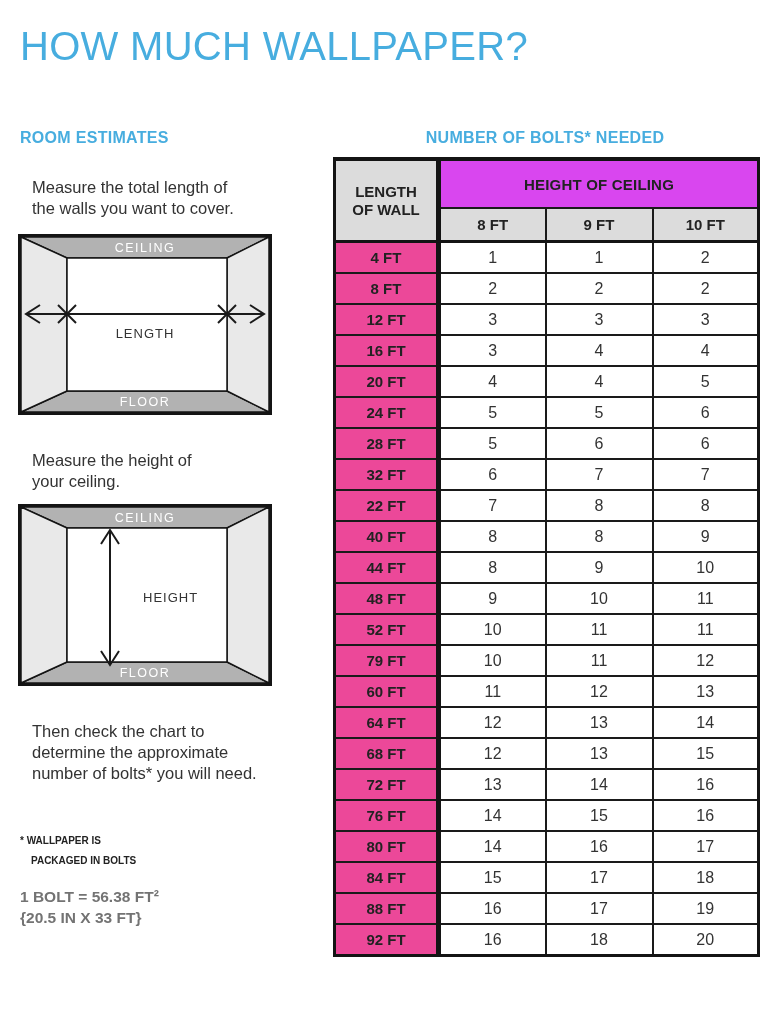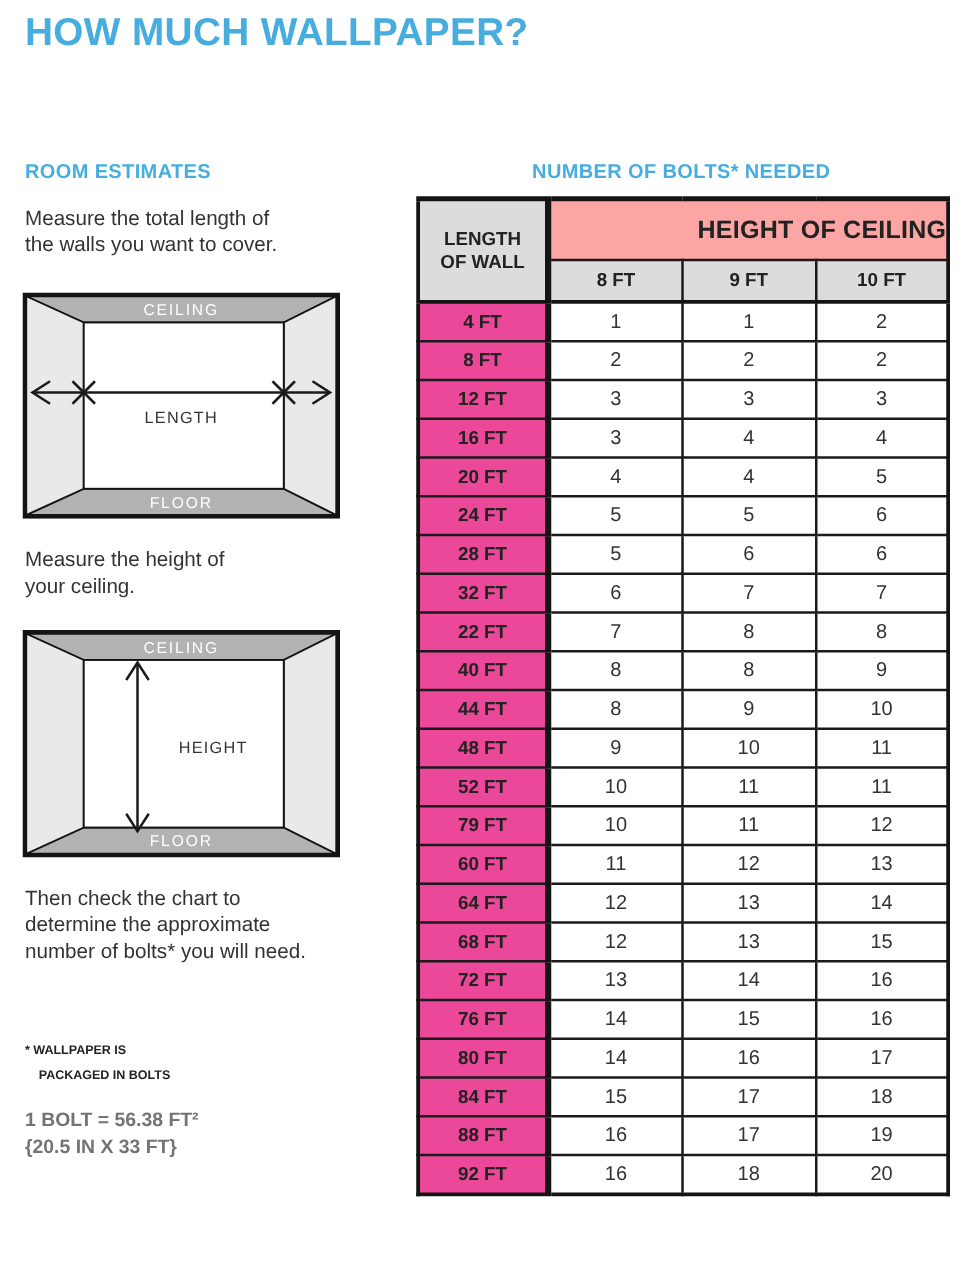--- a/index.html
+++ b/index.html
@@ -8,44 +8,44 @@
     width: 778px;
     height: 1024px;
     background: #ffffff;
     font-family: "Liberation Sans", sans-serif;
     overflow: hidden;
   }
 
   .main-title {
     position: absolute;
     left: 20px;
-    top: 8px;
+    top: 24px;
     margin: 0;
-    font-size: 31px;
-    font-weight: bold;
+    font-size: 40px;
+    font-weight: normal;
     letter-spacing: 0.3px;
     color: #47ADDF;
   }
 
   .section-title {
     position: absolute;
     top: 129px;
     margin: 0;
     font-size: 16px;
     font-weight: bold;
     letter-spacing: 0.3px;
     color: #47ADDF;
   }
   .section-title.left-col { left: 20px; }
   .section-title.right-col { left: 333px; width: 424px; text-align: center; }
 
   .para {
     position: absolute;
     left: 20px;
-    margin: 0;
+    margin: 12px;
     font-size: 16.5px;
     line-height: 21px;
     color: #333333;
     white-space: pre-line;
   }
   .para.p1 { top: 165px; }
   .para.p2 { top: 438px; }
   .para.p3 { top: 709px; }
 
   .diagram { position: absolute; left: 18px; }
@@ -92,25 +92,24 @@
   }
   .bolts-table thead { border-bottom: 3px solid #141414; }
   .bolts-table th.corner-header {
     background: #dcdcdc;
     font-size: 15px;
     line-height: 18px;
     white-space: pre-line;
     border-right: 5px solid #141414;
   }
   .bolts-table th.group-header {
-    background: #fca5a5;
-    font-size: 20px;
+    background: #d946ef;
+    font-size: 15px;
     height: 46px;
     letter-spacing: 0.2px;
-    text-align: right;
   }
   .bolts-table th.col-header {
     background: #dcdcdc;
     font-size: 15px;
     height: 31px;
   }
   .bolts-table tbody th {
     background: #ec4899;
     font-size: 15px;
     height: 29px;

